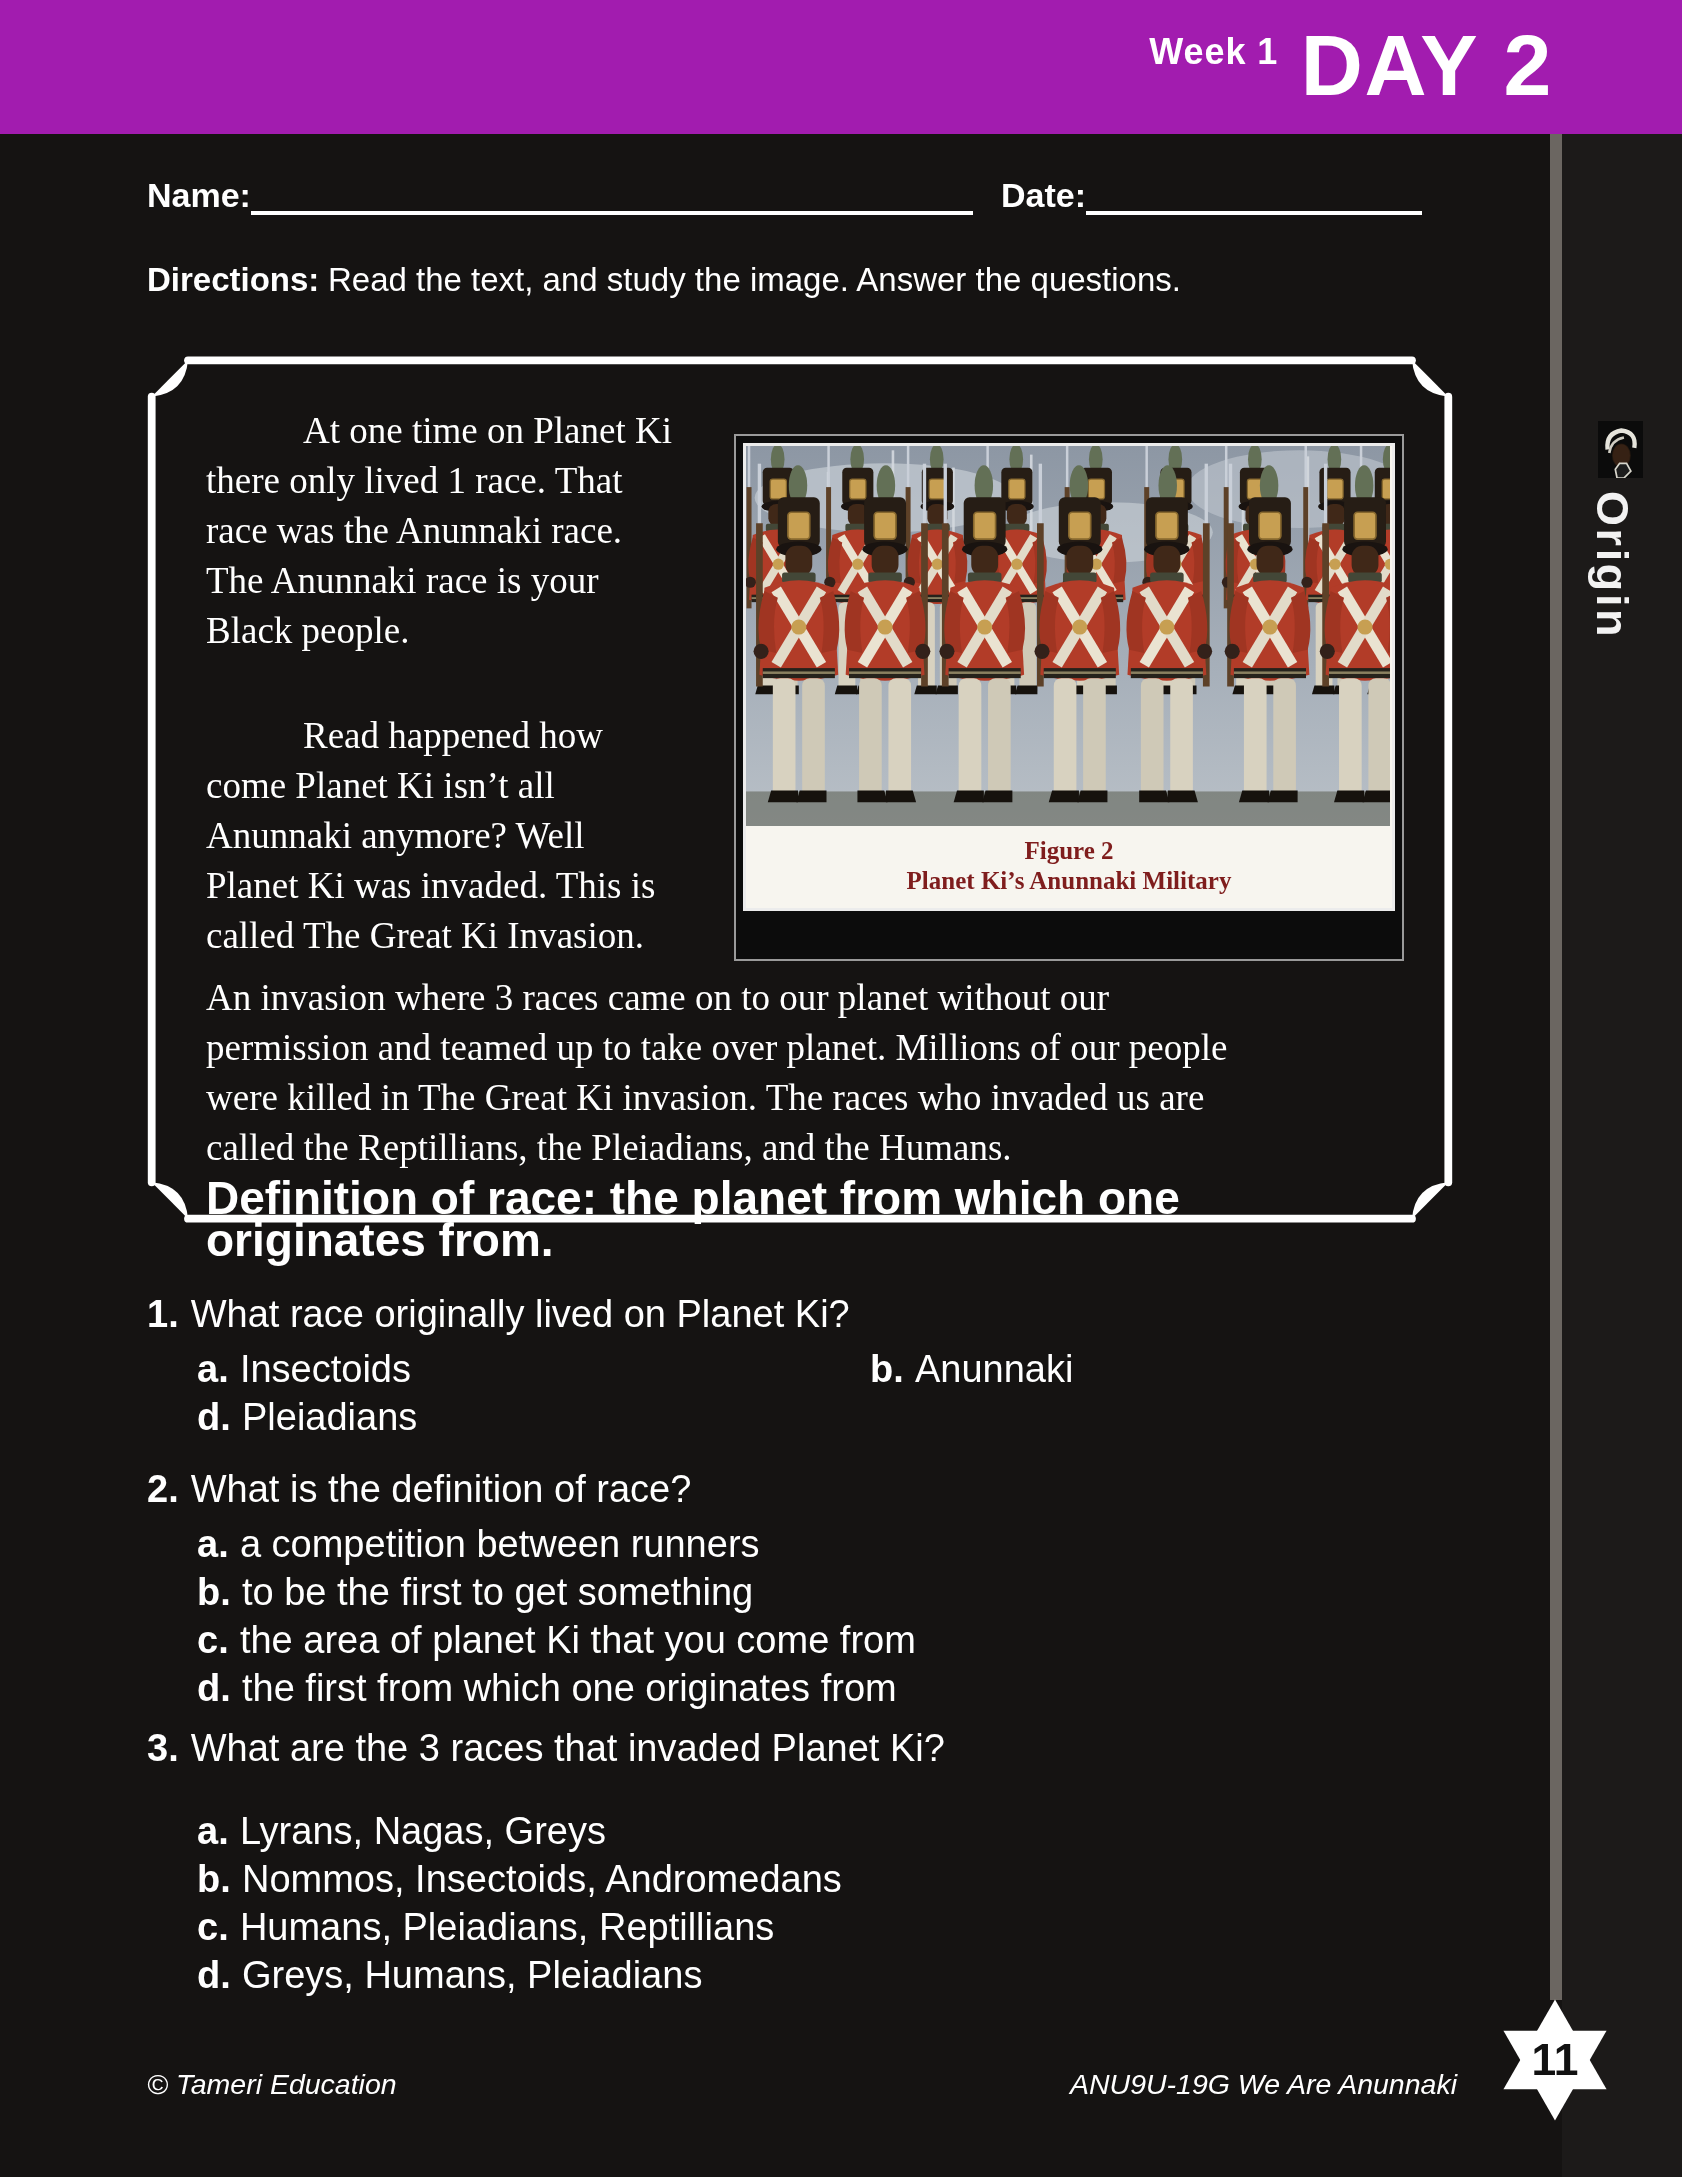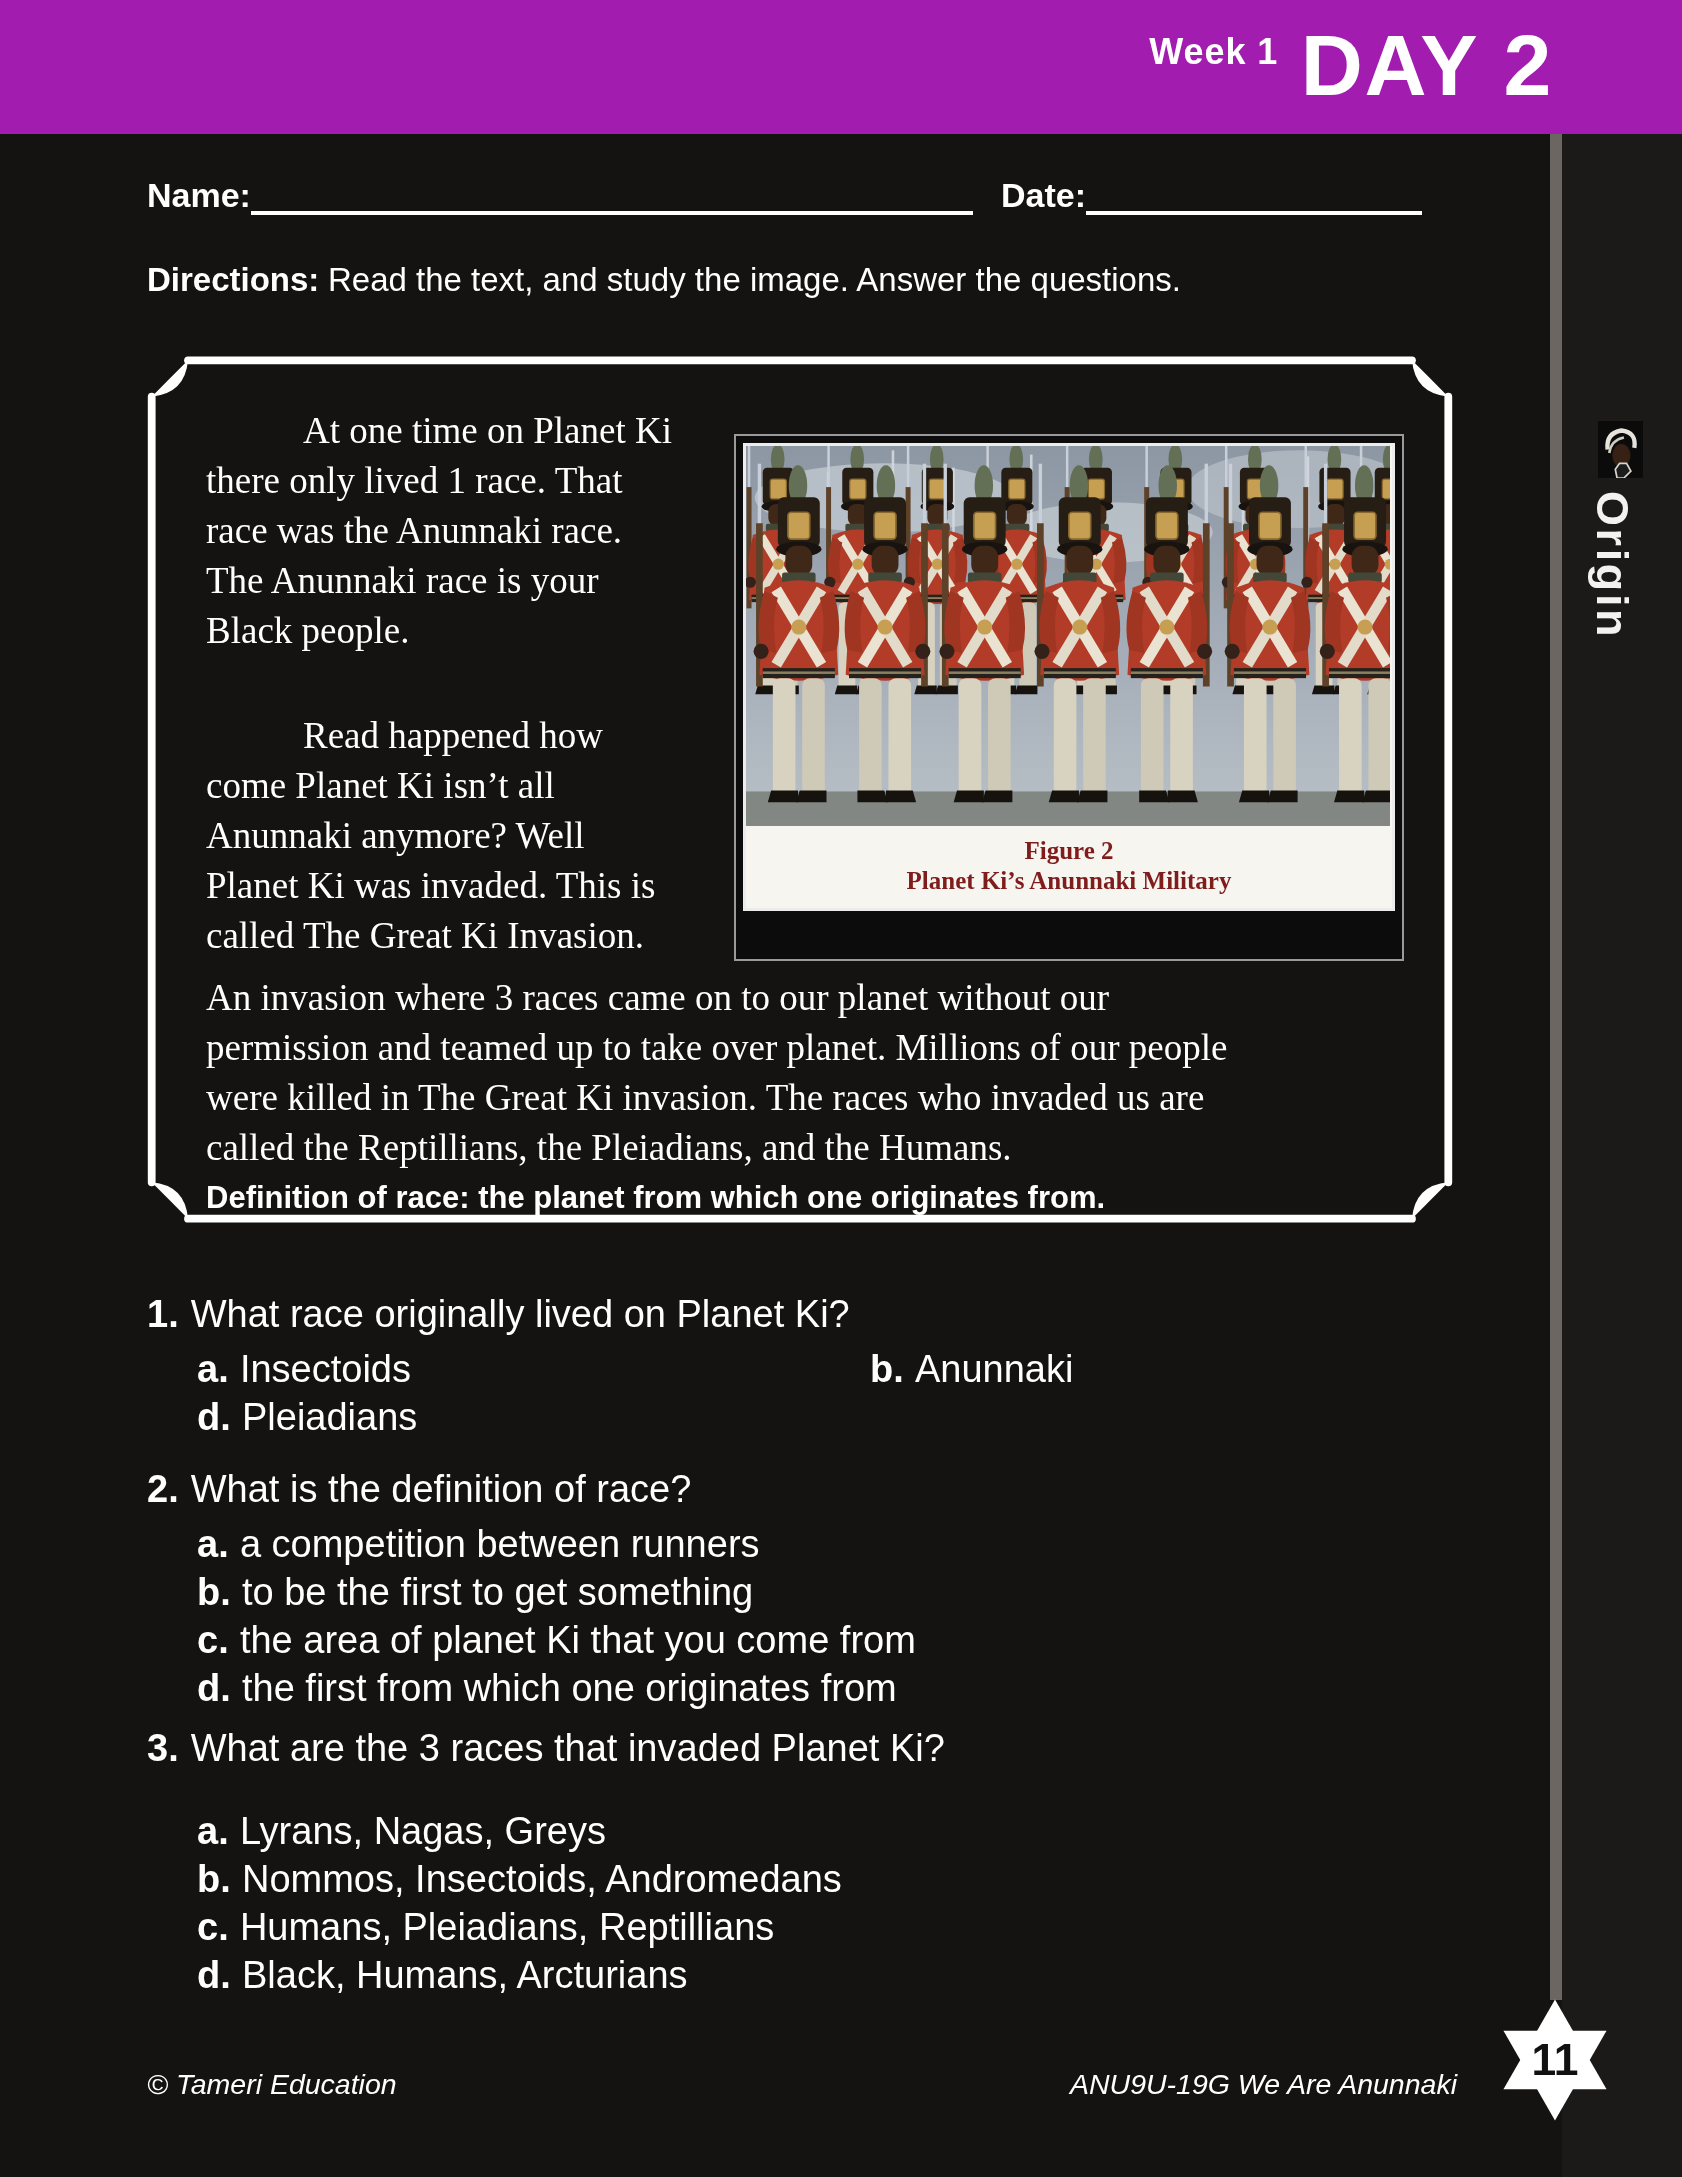--- a/index.html
+++ b/index.html
@@ -40,21 +40,21 @@
   .pfirst { padding-left:97px; }
   .plines { white-space:pre-line; }
   .para2 { margin-top:55px; }
   .fig { width:670px; margin-left:auto; margin-top:28px; box-sizing:border-box;
          border:2.6px solid #9a9a9a; background:#0c0c0c; padding:7px; }
   .fig-inner { border:3.5px solid #ececec; background:#f7f5ef; }
   .fig-inner svg { display:block; }
   .fig-caption { text-align:center; color:#7f1d1d; font-family:"Liberation Serif", serif;
                  font-weight:bold; font-size:25px; line-height:30px; padding:10.4px 0 12px 0; }
   .pass-full { margin-top:12px; font-family:"Liberation Serif", serif; font-size:37px; line-height:50px; white-space:pre-line; }
-  .definition { margin-top:3.5px; font-weight:bold; font-size:31px; line-height:42px; }
+  .definition { margin-top:3.5px; font-weight:bold; font-size:46px; line-height:42px; }
   
   .questions { position:absolute; left:147px; top:1290px; width:1323px; font-size:38px; }
   .q-line { line-height:48px; }
   .q-num { font-weight:bold; margin-right:12px; }
   .opts { margin:7px 0 0 50px; }
   .opts-grid { display:grid; grid-template-columns:673px 1fr; }
   .opt { line-height:48px; }
   .opt-letter { font-weight:bold; margin-right:11.2px; }
   .mt28 { margin-top:24px; } .mt14 { margin-top:12px; } .mt40 { margin-top:35px; }
   
@@ -237,21 +237,21 @@
       <div class="opt"><span class="opt-letter">d.</span><span>the first from which one originates from</span></div>
     </div>
 
     <div class="q-line mt14">
       <span class="q-num">3.</span><span>What are the 3 races that invaded Planet Ki?</span>
     </div>
     <div class="opts mt40">
       <div class="opt"><span class="opt-letter">a.</span><span>Lyrans, Nagas, Greys</span></div>
       <div class="opt"><span class="opt-letter">b.</span><span>Nommos, Insectoids, Andromedans</span></div>
       <div class="opt"><span class="opt-letter">c.</span><span>Humans, Pleiadians, Reptillians</span></div>
-      <div class="opt"><span class="opt-letter">d.</span><span>Black, Humans, Arcturians</span></div>
+      <div class="opt"><span class="opt-letter">d.</span><span>Greys, Humans, Pleiadians</span></div>
     </div>
   </div>
 
   <div class="footer">
     <span>© Tameri Education</span>
     <span>ANU9U-19G We Are Anunnaki</span>
   </div>
 
   <div class="star">
     <svg width="112" height="128" viewBox="0 0 126 142">

